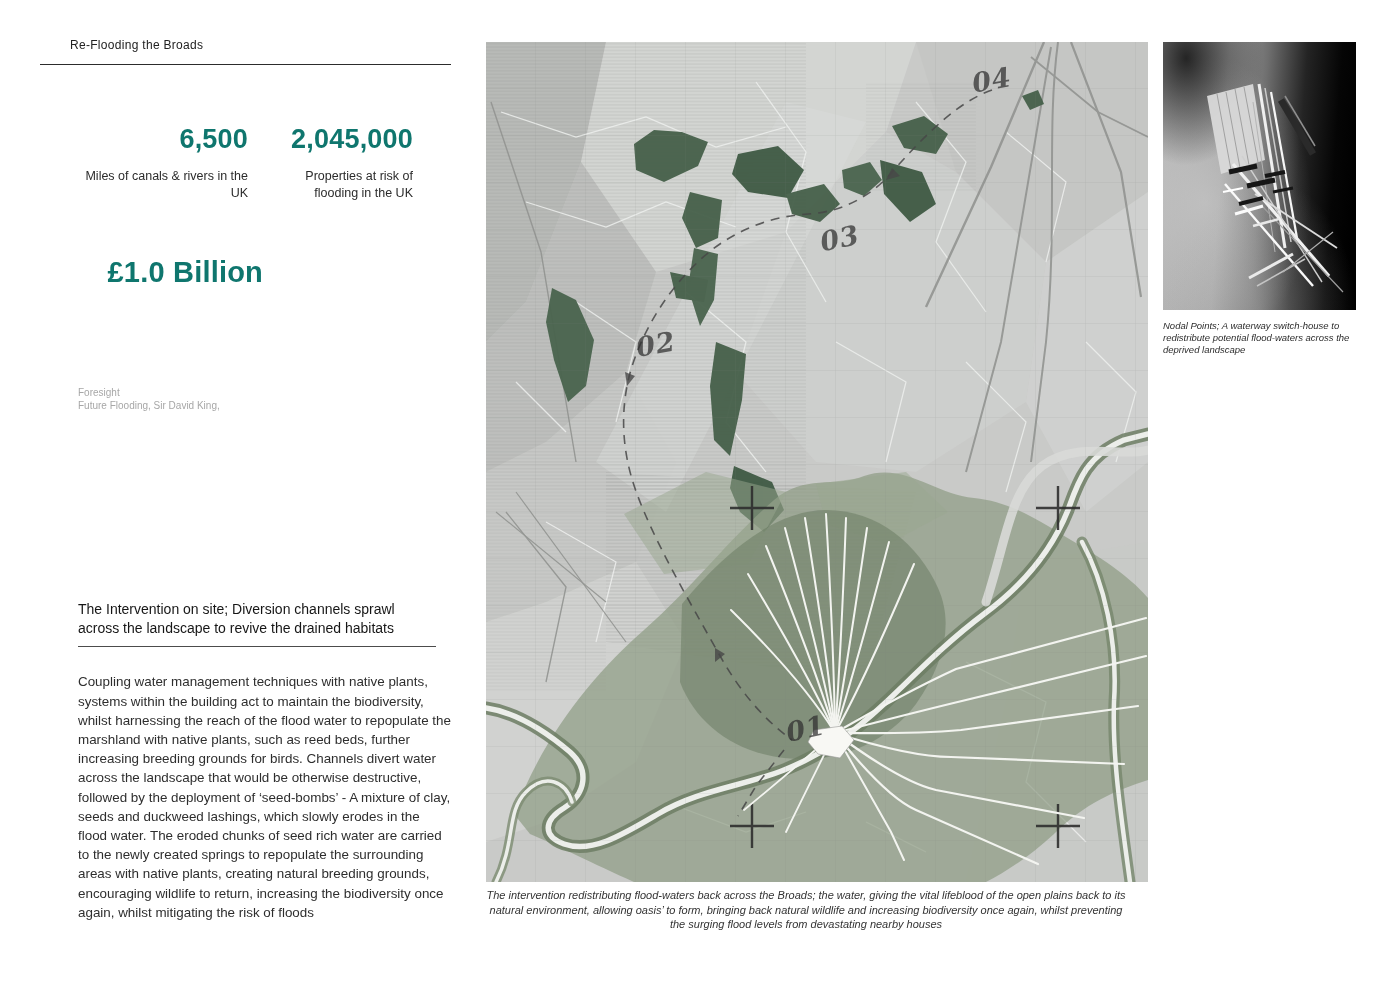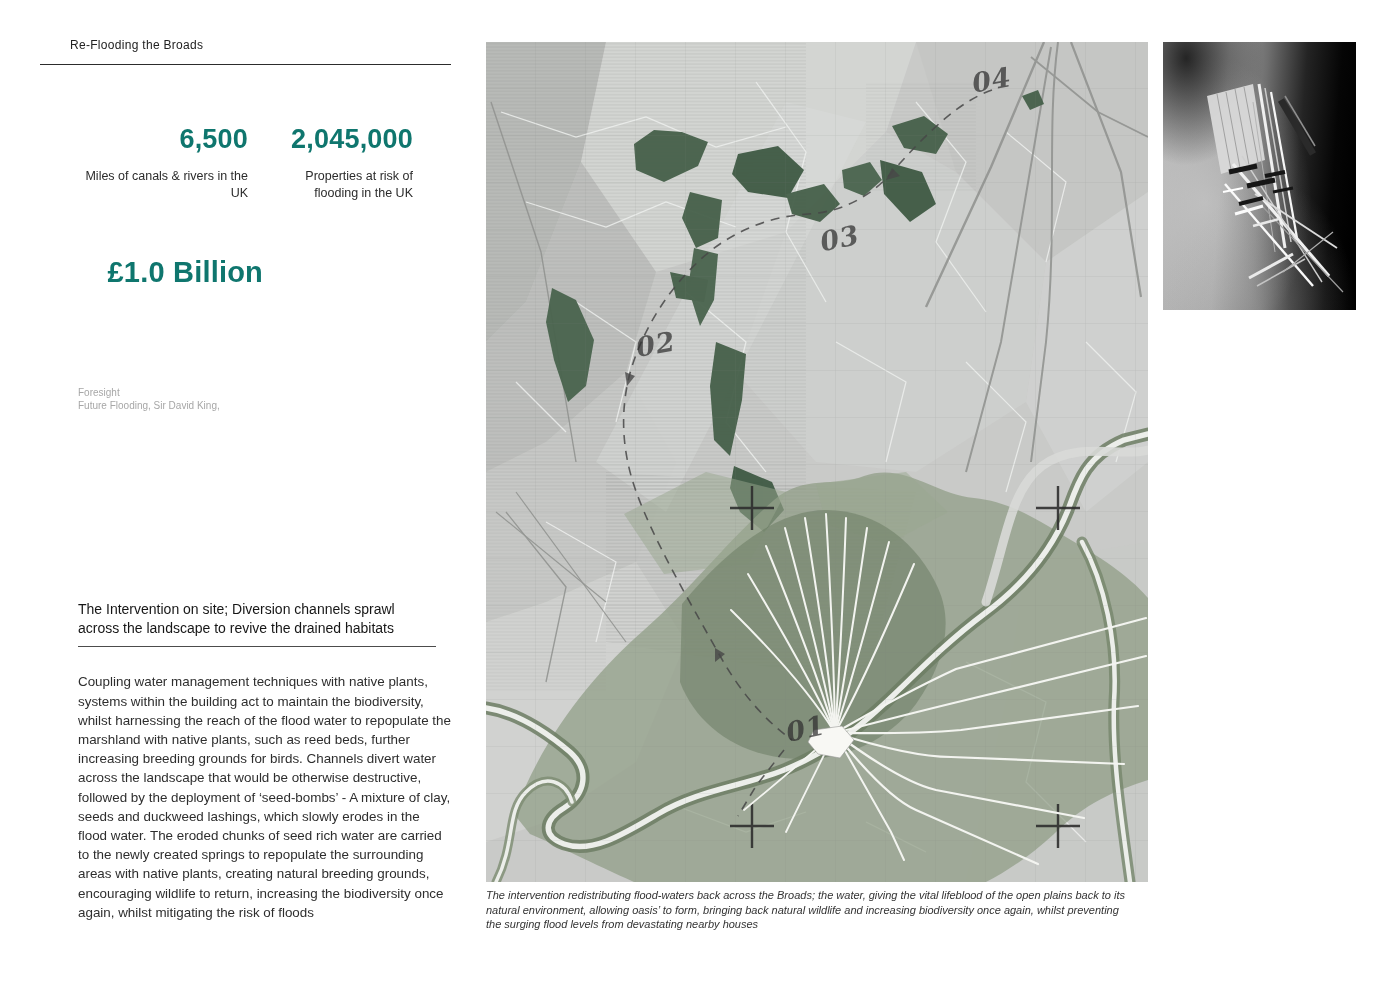--- a/index.html
+++ b/index.html
@@ -25,21 +25,21 @@
   .source-note{left:78px;top:386px;font-size:10px;line-height:13px;color:#a7a7a7;}
 
   .intervention-heading{left:78px;top:588px;width:352px;font-size:14px;font-weight:400;line-height:19px;color:#161616;}
   .intervention-rule{left:78px;top:646px;width:358px;height:1px;background:#4c4c4c;}
   .intervention-body{left:78px;top:659px;width:374px;font-size:13.4px;line-height:19.2px;color:#2e2e2e;}
 
   
   .map-figure{left:486px;top:42px;width:662px;}
   .map-canvas{display:block;width:662px;height:840px;}
   .map-caption{margin:0;position:absolute;left:0;top:846px;width:640px;
-    font-style:italic;font-size:11px;line-height:14.6px;color:#333;}
+    font-style:italic;font-size:11px;line-height:14.6px;color:#333;text-align:center;}
 
   .map-label{font-family:"DejaVu Serif",serif;font-style:italic;font-weight:700;
     font-size:27px;fill:#2f2f2f;opacity:.72;letter-spacing:1px;}
 
   
   .model-figure{left:1163px;top:42px;width:195px;}
   .model-canvas{display:block;width:193px;height:268px;}
   .model-caption{margin:0;position:absolute;left:0;top:278px;width:195px;
     font-style:italic;font-size:9.5px;line-height:12px;color:#2d2d2d;}
 </style>
@@ -284,15 +284,16 @@
           <line x1="110" y1="150" x2="130" y2="146" stroke-width="3"></line>
         </g>
         <line x1="72" y1="172" x2="100" y2="164" stroke="#fafafa" stroke-width="3"></line>
         <line x1="90" y1="184" x2="116" y2="177" stroke="#e8e8e8" stroke-width="2.5"></line>
         <line x1="60" y1="150" x2="80" y2="146" stroke="#ffffff" stroke-width="2"></line>
         <line x1="86" y1="236" x2="130" y2="212" stroke="#eaeaea" stroke-width="3"></line>
         <line x1="94" y1="244" x2="142" y2="217" stroke="#c4c4c4" stroke-width="1.5"></line>
         <line x1="120" y1="230" x2="170" y2="190" stroke="#b0b0b0" stroke-width="1.2"></line>
       </g>
     </svg>
+    <figcaption class="model-caption">Nodal Points; A waterway switch-house to redistribute potential flood-waters across the deprived landscape</figcaption>
   </figure>
 
 </main>
 
 </body></html>

